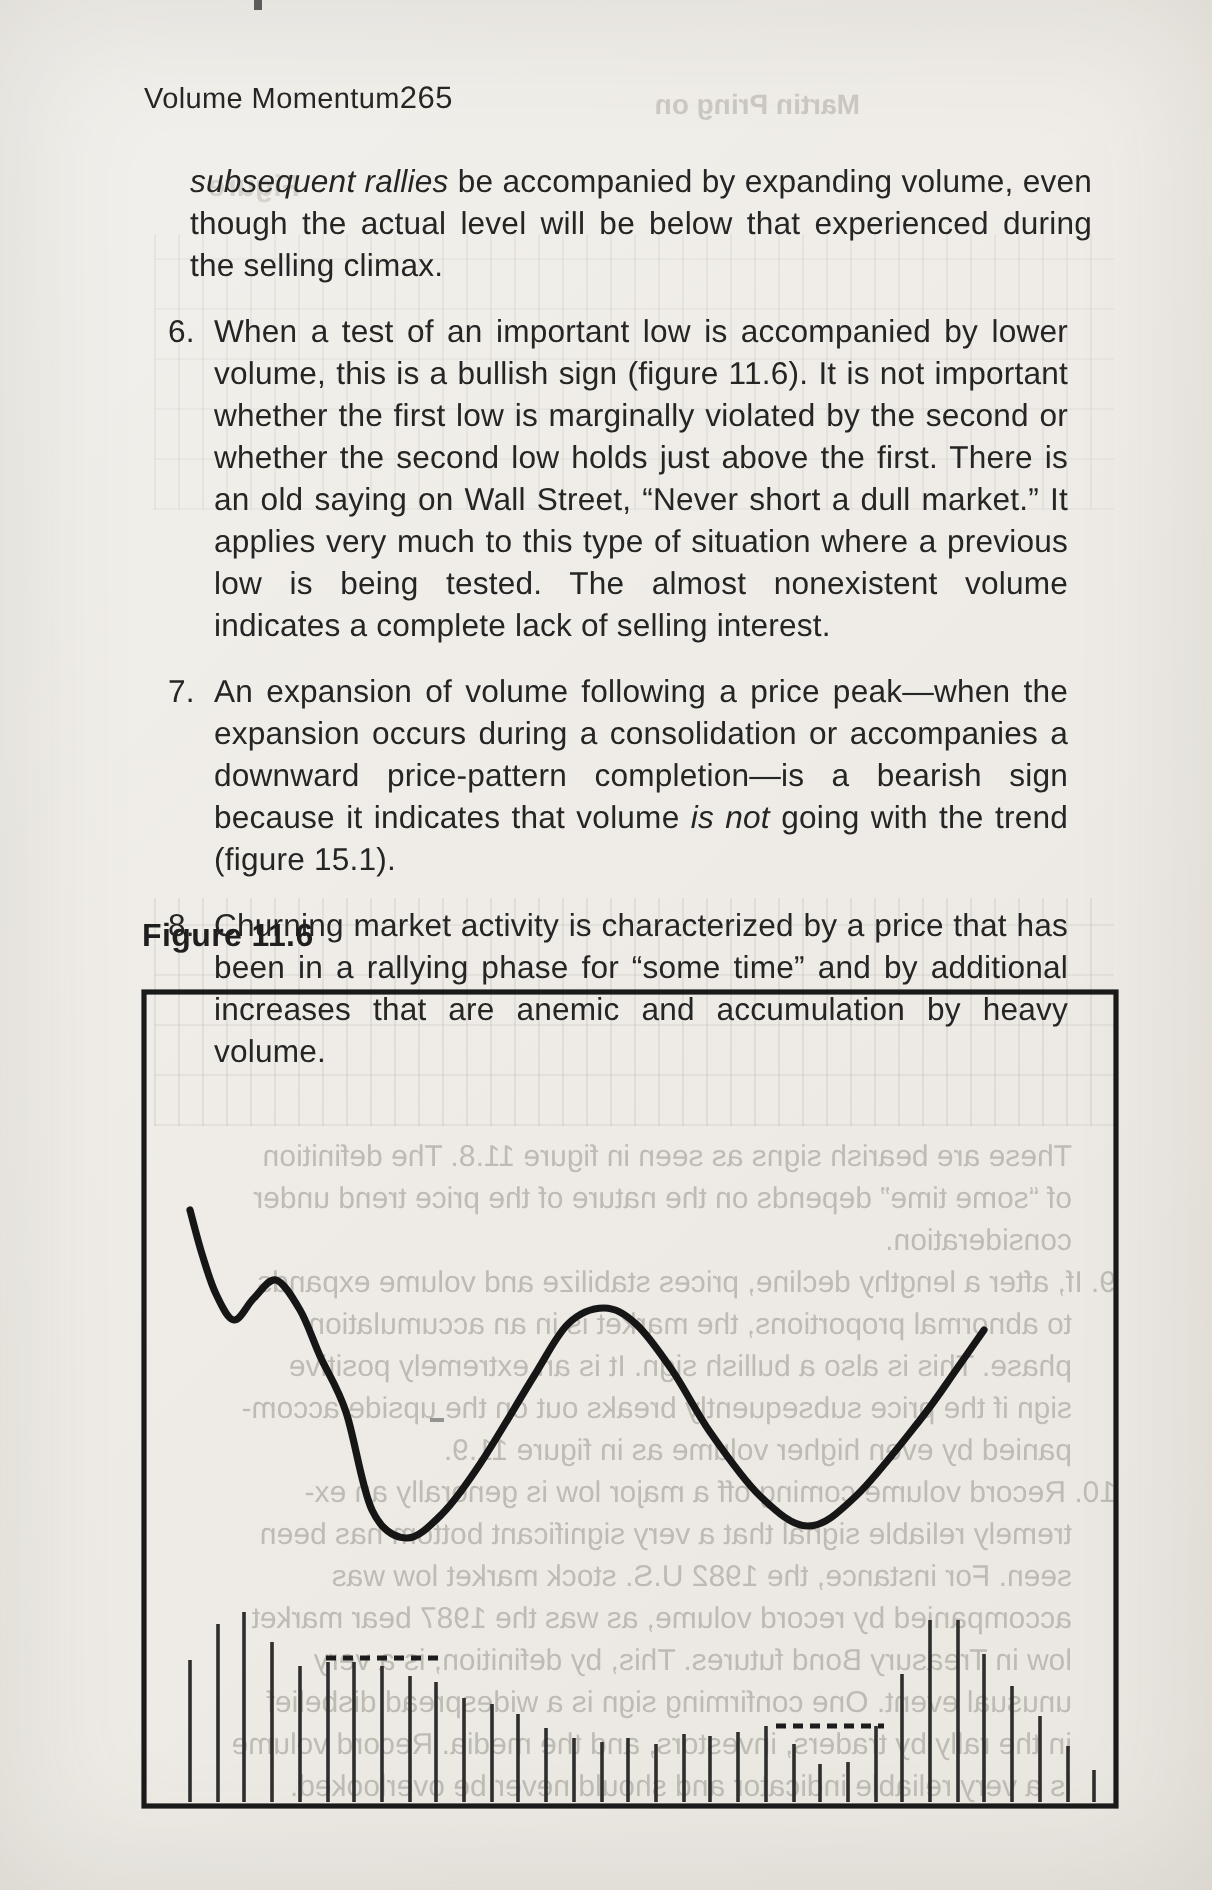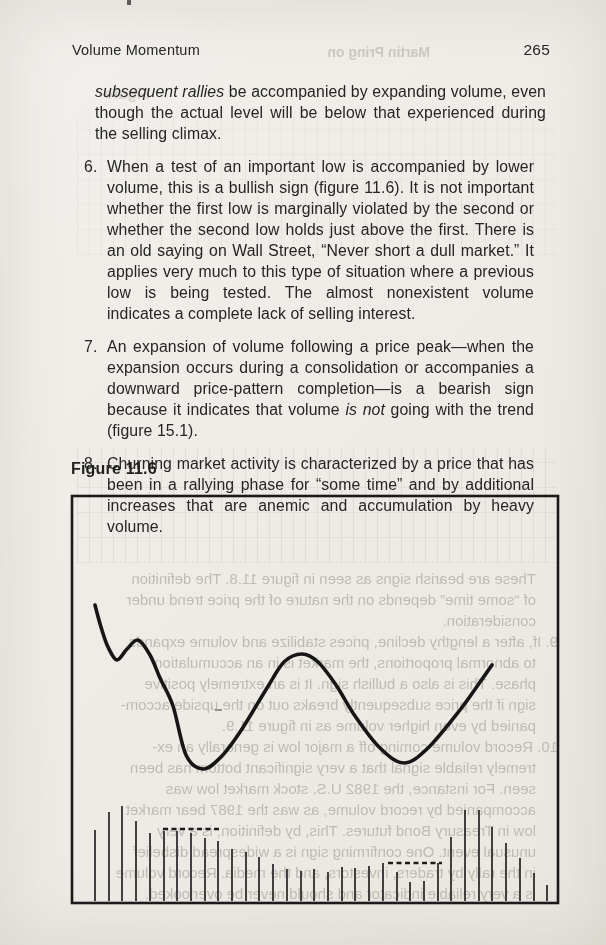--- a/index.html
+++ b/index.html
@@ -3,21 +3,21 @@
 <meta charset="utf-8">
 <style>
   html,body{margin:0;padding:0;background:#d8d5d0;}
   .page{
     position:relative;width:606px;height:945px;overflow:hidden;
     background:linear-gradient(135deg,#f2f0ec 0%,#efece7 45%,#eae7e1 100%);
     font-family:"Liberation Sans",sans-serif;color:#262626;
     box-shadow:inset 0 0 70px rgba(95,85,65,.14);
   }
   
-  .running-head{position:absolute;left:72px;right:56px;top:41px;display:flex;justify-content:space-between;align-items:baseline;font-size:14.5px;letter-spacing:.2px;}
+  .running-head{position:absolute;left:72px;right:56px;top:41px;display:flex;align-items:baseline;font-size:14.5px;letter-spacing:.2px;}
   .page-num{font-weight:normal;font-size:15.5px;}
   
   .ghost{position:absolute;transform:scaleX(-1);filter:blur(.35px);pointer-events:none;}
   .ghost-head{left:296px;top:44px;width:134px;font-size:14px;font-weight:bold;color:#c7c4be;opacity:.9;}
   .ghost-fig{left:58px;top:85px;width:92px;font-size:15px;font-weight:bold;color:#d2cfc9;opacity:.9;}
   .ghost-block{left:86px;top:568px;width:472px;font-size:15px;line-height:21px;color:#b3b0aa;opacity:.8;}
   .gline{white-space:nowrap;}
   .gline.ind1{padding-left:22px;}
   .band{position:absolute;left:77px;width:480px;
     background:

